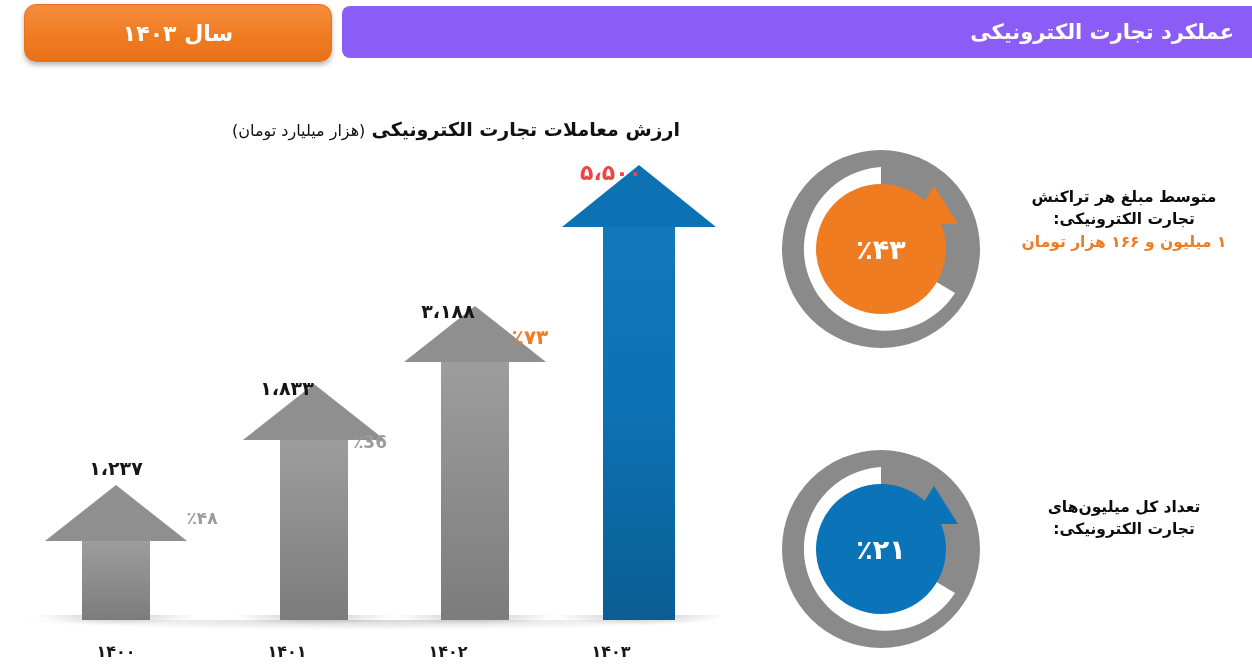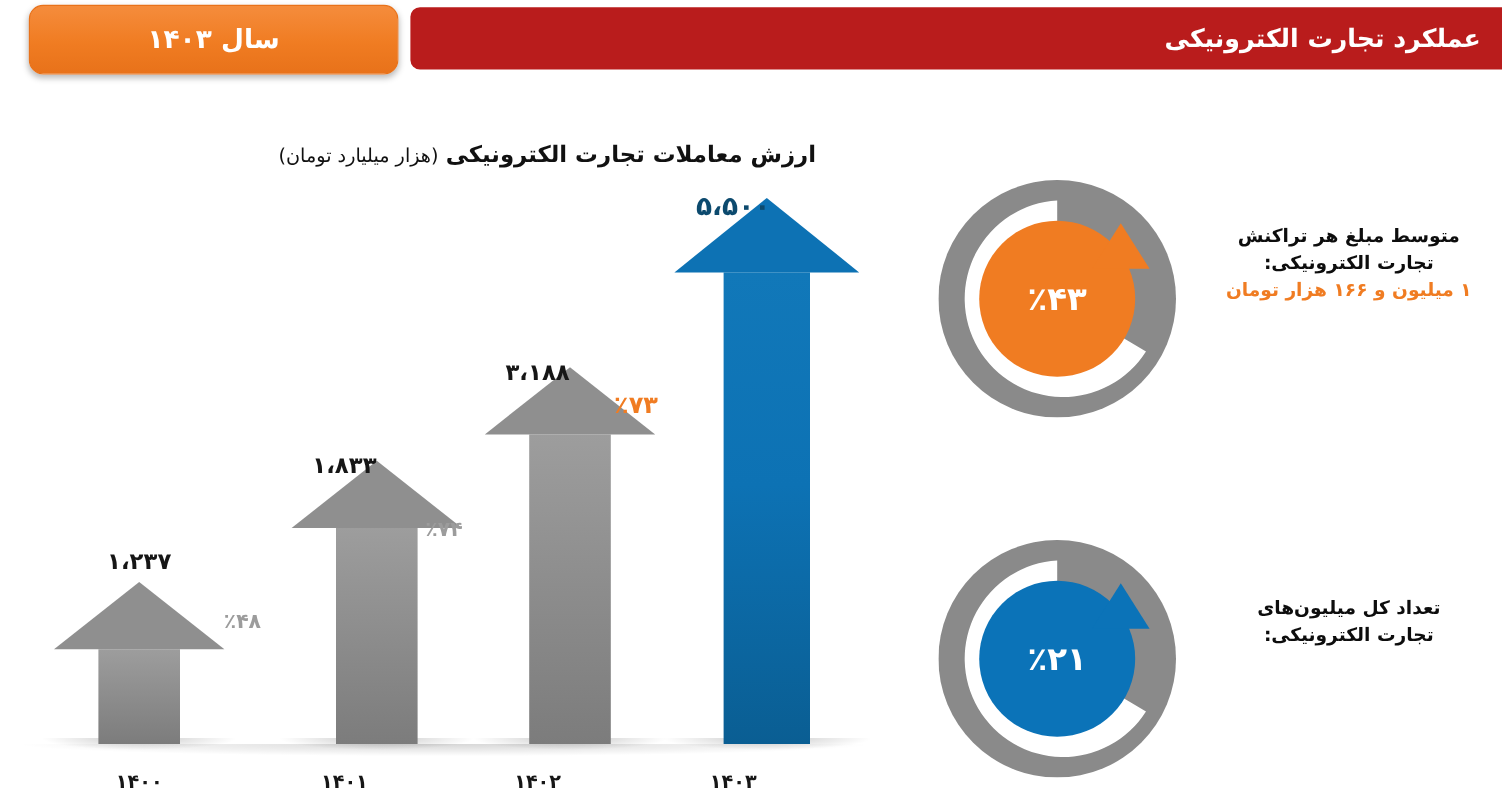--- a/index.html
+++ b/index.html
@@ -9,21 +9,21 @@
     background:#ffffff;
     font-family:"DejaVu Sans","Liberation Sans",sans-serif;
     overflow:hidden;
     position:relative;
   }
   .stage{position:absolute;left:0;top:0;width:1252px;height:671px;}
 
   
   .header-band{
     position:absolute;left:342px;top:6px;width:910px;height:52px;
-    background:#b91c1c;
+    background:#8b5cf6;
     border-radius:8px 0 0 8px;
   }
   .header-title{
     position:absolute;right:18px;top:50%;transform:translateY(-50%);
     color:#ffffff;font-size:21px;font-weight:bold;letter-spacing:0;
     white-space:nowrap;
   }
   .year-badge{
     position:absolute;left:24px;top:4px;width:306px;height:56px;
     background:linear-gradient(180deg,#F58C3C 0%,#F07C22 55%,#E8721A 100%);
@@ -62,21 +62,21 @@
   }
   .arrow-shadow{
     position:absolute;bottom:46px;height:10px;
     background:radial-gradient(ellipse at 50% 0%,rgba(0,0,0,0.22) 0%,rgba(0,0,0,0) 70%);
   }
 
   .value-label{
     position:absolute;font-size:19px;font-weight:bold;color:#161616;
     white-space:nowrap;transform:translateX(-50%);
   }
-  .value-label.blue{color:#0c4a6e;font-size:22px;}
+  .value-label.blue{color:#ef4444;font-size:22px;}
 
   .growth-label{
     position:absolute;font-size:17px;font-weight:bold;color:#9C9C9C;
     white-space:nowrap;transform:translateX(-50%);
   }
   .growth-label.orange{color:#F07C22;font-size:20px;}
 
   .year-label{
     position:absolute;bottom:10px;font-size:16px;font-weight:bold;color:#161616;
     white-space:nowrap;transform:translateX(-50%);
@@ -131,21 +131,21 @@
     <div class="growth-label" style="left:202px;top:358px;text-align:center;">٪۴۸</div>
 
     <div class="arrow-shadow" style="left:232px;width:164px;"></div>
     <div class="arrow" style="left:243px;width:142px;height:236px;">
       <div class="head" style="top:0;border-left:71px solid transparent;border-right:71px solid transparent;border-bottom:56px solid #8F8F8F;"></div>
       <div class="shaft" style="width:68px;height:180px;background:linear-gradient(180deg,#9D9D9D 0%,#7C7C7C 100%);"></div>
     </div>
     <div class="value-label" style="left:287px;top:227px;">۱،۸۳۳</div>
     <div class="year-label" style="left:287px;">۱۴۰۱</div>
 
-    <div class="growth-label" style="left:370px;top:282px;">٪۷۴</div>
+    <div class="growth-label" style="left:370px;top:282px;">٪36</div>
 
     <div class="arrow-shadow" style="left:393px;width:164px;"></div>
     <div class="arrow" style="left:404px;width:142px;height:314px;">
       <div class="head" style="top:0;border-left:71px solid transparent;border-right:71px solid transparent;border-bottom:56px solid #8F8F8F;"></div>
       <div class="shaft" style="width:68px;height:258px;background:linear-gradient(180deg,#9D9D9D 0%,#7C7C7C 100%);"></div>
     </div>
     <div class="value-label" style="left:448px;top:150px;">۳،۱۸۸</div>
     <div class="year-label" style="left:448px;">۱۴۰۲</div>
 
     <div class="growth-label orange" style="left:530px;top:175px;">٪۷۳</div>

